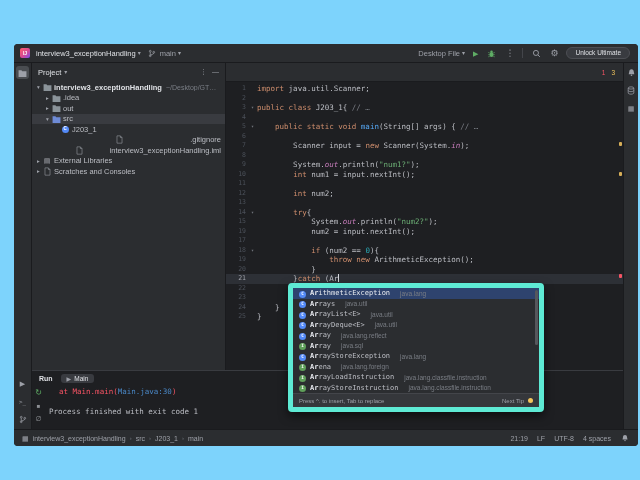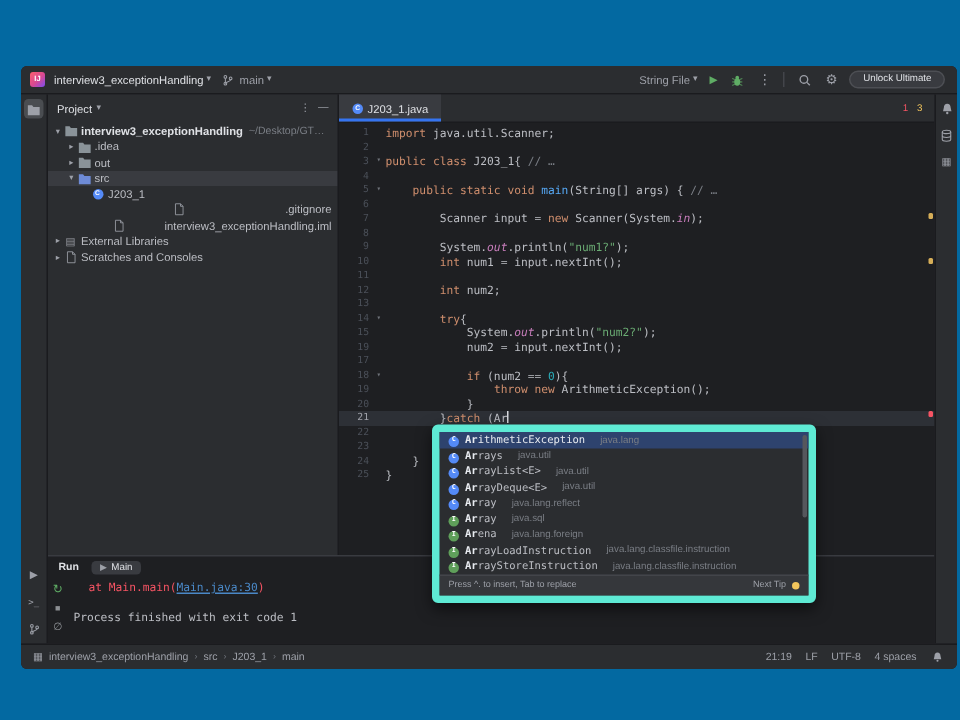--- a/index.html
+++ b/index.html
@@ -1,16 +1,16 @@
 <!DOCTYPE html>
 <html><head>
 <meta charset="utf-8">
 <style>
   html,body{margin:0;padding:0;background:#000;width:640px;height:480px;overflow:hidden}
-  .stage{position:relative;width:640px;height:480px;background:#0369a1;overflow:hidden;
+  .stage{position:relative;width:640px;height:480px;background:#7dd3fc;overflow:hidden;
     font-family:"Liberation Sans",sans-serif}
   .ide{position:absolute;left:14px;top:44px;width:624px;height:402px;background:#1e1f22;
     display:flex;flex-direction:column;border-radius:4px;overflow:hidden}
 
   
   .titlebar{height:18px;flex:none;background:#2b2d30;display:flex;align-items:center;
     padding:0 8px 0 6px;gap:6px;border-bottom:1px solid #1a1b1e}
   .logo{width:10px;height:10px;border-radius:2px;flex:none;
     background:linear-gradient(135deg,#ff5f6d 0%,#d74894 55%,#7a4df1 100%);
     display:flex;align-items:center;justify-content:center;color:#fff;font-size:5px;font-weight:bold}
@@ -88,21 +88,21 @@
   .run-title{font-weight:bold}
   .run-tab{display:flex;align-items:center;gap:3px;background:#393b40;border-radius:3px;
     padding:1px 6px;font-size:6.5px;color:#dfe1e5}
   .run-body{flex:1;display:flex;min-height:0}
   .run-toolbar{width:13px;flex:none;display:flex;flex-direction:column;align-items:center;gap:2px;padding-top:1px}
   .run-toolbar .uicon{width:11px;height:11px;font-size:7px}
   .console{flex:1;font-family:"DejaVu Sans Mono",monospace;font-size:7.5px;line-height:10px;
     padding:1px 4px;color:#bcbec4;overflow:hidden}
   .console-line{min-height:10px;white-space:pre}
   .console-line.ind{padding-left:10px}
-  .cs-error{color:#f75464}.cs-link{color:#4a88c7;text-decoration:underline}.cs-plain{color:#bcbec4}
+  .cs-error{color:#f75464}.cs-link{color:#4a88c7;}.cs-plain{color:#bcbec4}
 
   
   .statusbar{height:16px;flex:none;background:#2b2d30;border-top:1px solid #1a1b1e;
     display:flex;align-items:center;padding:0 8px;font-size:7px;color:#9da0a8;gap:4px}
   .crumb{color:#9da0a8}
   .crumb-sep{color:#6f737a;font-size:6px}
   .sb-right{margin-left:auto;display:flex;align-items:center;gap:9px}
 
   
   .completion{position:absolute;left:288px;top:283px;width:246px;background:#2b2d30;
@@ -140,21 +140,21 @@
               <circle cx="4.5" cy="12.5" r="1.8"></circle>
               <circle cx="11.5" cy="5.5" r="1.8"></circle>
               <path d="M4.5 5.3v5.4M11.5 7.3c0 3-7 2.2-7 5.2"></path>
             </svg>
         </span>
         <span class="tb-dim">main</span>
         <span class="chev">▾</span>
       </div>
       <div class="tb-right">
         <div class="widget">
-          <span class="tb-dim">String File</span>
+          <span class="tb-dim">Desktop File</span>
           <span class="chev">▾</span>
         </div>
         <span class="glyph-green">▶</span>
         <span class="uicon">
           <svg width="9" height="9" viewBox="0 0 16 16">
               <circle cx="8" cy="5" r="2.2" fill="#5fad65"></circle>
               <ellipse cx="8" cy="10" rx="3.6" ry="4.4" fill="#5fad65"></ellipse>
               <path d="M2 6l3 1M2 10h3M2 14l3-1M14 6l-3 1M14 10h-3M14 14l-3-1" stroke="#5fad65" stroke-width="1"></path>
             </svg>
         </span>
@@ -291,24 +291,20 @@
                       <path d="M7.5 1.5v3h3"></path>
                     </svg>
                   </span>
                   <span class="tree-label">Scratches and Consoles</span>
                 </div>
               </div>
           </div>
 
           <div class="editor-col">
             <div class="tabbar">
-              <div class="tab active">
-                <span class="kind kind-class">C</span>
-                <span>J203_1.java</span>
-              </div>
               <div class="tab-problems">
                 <span class="prob-err">1</span>
                 <span class="prob-warn">3</span>
               </div>
             </div>
             <div class="editor" id="editor">
               <div class="stripe" style="top:60px;height:4px;background:#d6ae58"></div>
               <div class="stripe" style="top:90px;height:4px;background:#d6ae58"></div>
               <div class="stripe" style="top:192px;height:4px;background:#f75464"></div>
               <div id="code">
@@ -547,20 +543,25 @@
           <span><span class="kind kind-class">C</span></span>
           <span class="cmp-name"><b class="match">Ar</b>ray</span>
           <span class="cmp-pkg">java.lang.reflect</span>
         </div>
         <div class="cmp-item">
           <span><span class="kind kind-iface">I</span></span>
           <span class="cmp-name"><b class="match">Ar</b>ray</span>
           <span class="cmp-pkg">java.sql</span>
         </div>
         <div class="cmp-item">
+          <span><span class="kind kind-class">C</span></span>
+          <span class="cmp-name"><b class="match">Ar</b>rayStoreException</span>
+          <span class="cmp-pkg">java.lang</span>
+        </div>
+        <div class="cmp-item">
           <span><span class="kind kind-iface">I</span></span>
           <span class="cmp-name"><b class="match">Ar</b>ena</span>
           <span class="cmp-pkg">java.lang.foreign</span>
         </div>
         <div class="cmp-item">
           <span><span class="kind kind-iface">I</span></span>
           <span class="cmp-name"><b class="match">Ar</b>rayLoadInstruction</span>
           <span class="cmp-pkg">java.lang.classfile.instruction</span>
         </div>
         <div class="cmp-item">

